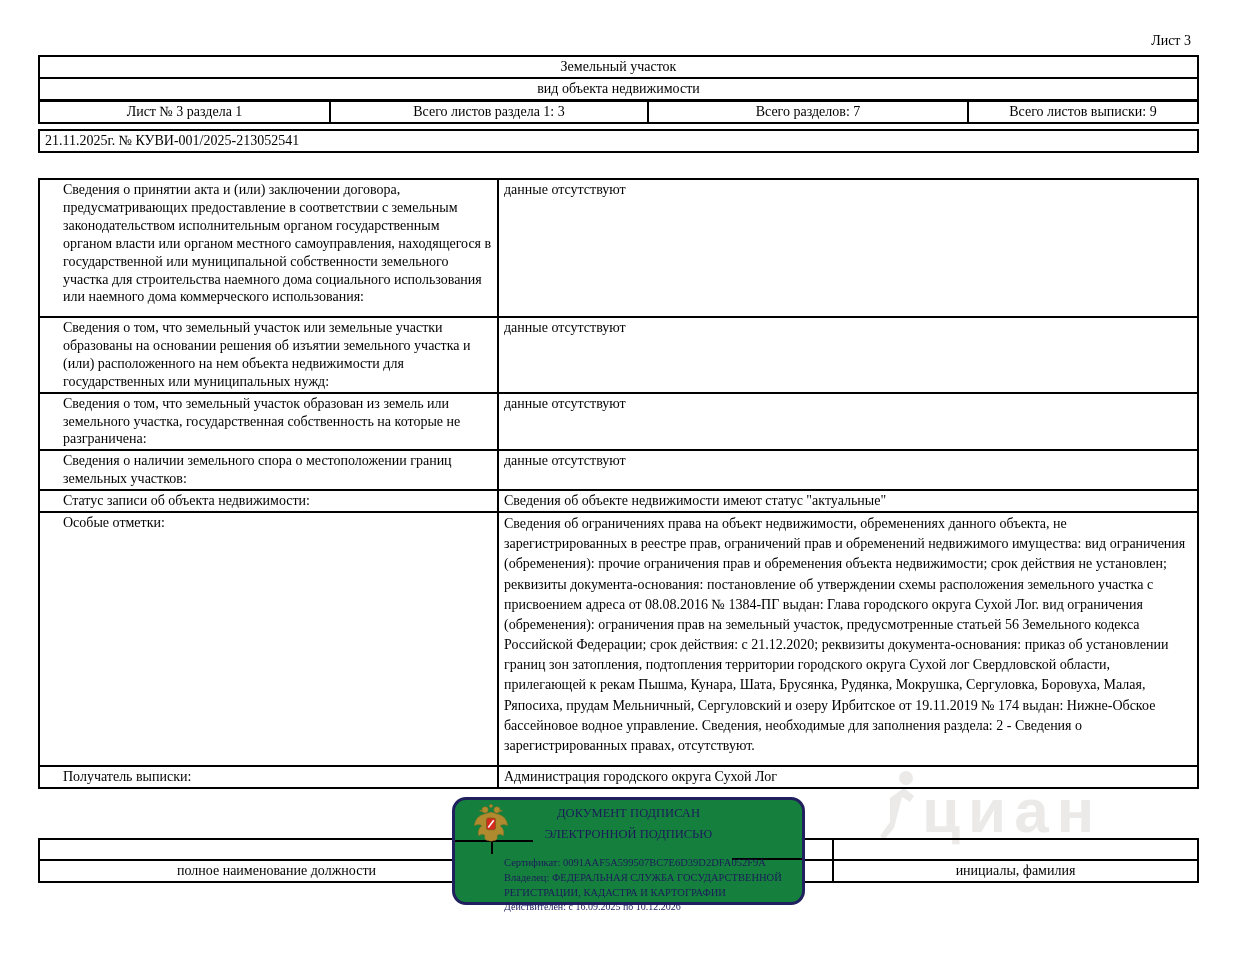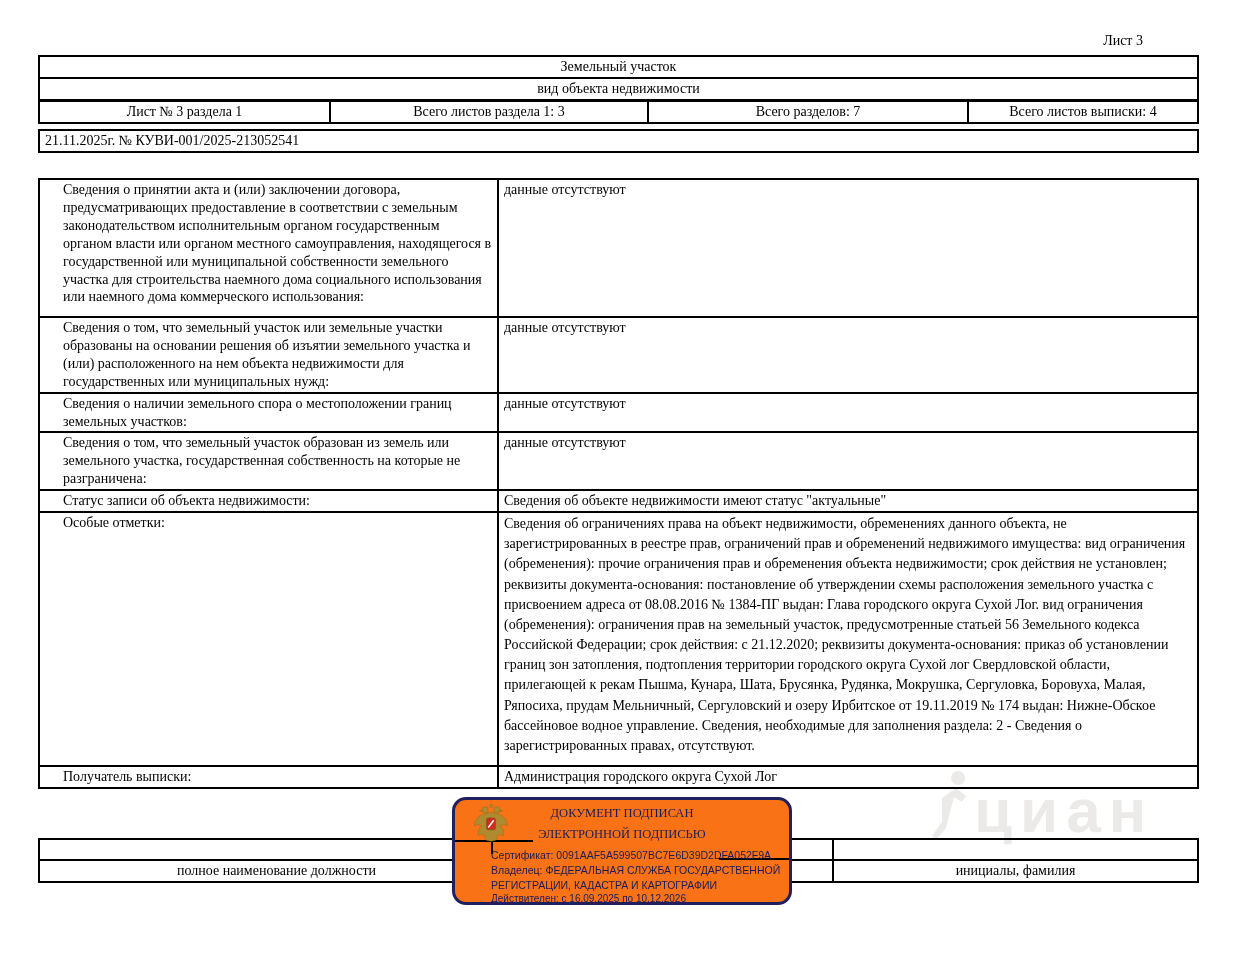--- a/index.html
+++ b/index.html
@@ -2,47 +2,47 @@
 <html><head>
 <meta charset="utf-8">
 <style>
   html,body{margin:0;padding:0;}
   body{
     width:1238px;height:957px;position:relative;background:#ffffff;
     font-family:"Liberation Serif","DejaVu Serif",serif;color:#000;
     overflow:hidden;
   }
   .abs{position:absolute;}
-  #sheet-label{top:33px;left:0;width:1143px;text-align:right;font-size:14px;z-index:2;}
+  #sheet-label{top:33px;left:0;width:1143px;text-align:right;font-size:14px;z-index:2;padding-left:48px;}
   table.tbl{border-collapse:collapse;position:absolute;left:38px;width:1161px;table-layout:fixed;z-index:2;background:transparent;}
   table.tbl td{border:2px solid #000;font-size:14px;line-height:1.28;padding:1px 5px;vertical-align:top;word-wrap:break-word;}
   #tbl-object{top:55px;}
   #tbl-object td{text-align:center;height:17px;}
   #tbl-sheets{top:100px;}
   #tbl-sheets td{text-align:center;height:18px;border-radius:10px;}
   #tbl-doc{top:129px;border-radius:21px;}
   #tbl-doc td{height:17px;}
   #tbl-main{top:178px;}
   #tbl-main td.lbl{width:429px;padding-left:23px;}
   #tbl-main td.val{}
   .h-r1{height:134px;} .h-r2{height:66px;} .h-r3{height:50px;} .h-r4{height:33px;}
   .h-r5{height:18px;} .h-r6{height:250px;margin-left:19px;} .h-r7{height:17px;border-radius:10px;}
   #tbl-main .big-val{line-height:1.44;}
   #tbl-sign{top:838px;}
   #tbl-sign td{height:17px;text-align:center;}
   
-  #watermark{left:932px;top:770px;z-index:1;display:flex;align-items:flex-end;color:rgba(115,105,95,0.14);justify-content:center;}
+  #watermark{left:880px;top:770px;z-index:1;display:flex;align-items:flex-end;color:rgba(115,105,95,0.14);justify-content:center;}
   #watermark .wm-text{font-family:"Liberation Sans","DejaVu Sans",sans-serif;font-weight:bold;font-size:62px;letter-spacing:8px;line-height:1;}
   
-  #stamp{left:452px;top:797px;width:334px;height:102px;background:#f97316;border:3px solid #20205e;border-radius:14px;z-index:5;}
+  #stamp{left:452px;top:797px;width:334px;height:102px;background:#15803d;border:3px solid #20205e;border-radius:14px;z-index:5;padding-left:13px;}
   #stamp .st-line{position:absolute;color:#1b1b5a;white-space:nowrap;}
   .st-title{left:0;right:0;text-align:center;font-size:12.5px;font-family:"Liberation Serif",serif;}
   #st-title1{top:6px;}
   #st-title2{top:27px;}
-  .st-detail{left:36px;font-size:10.5px;font-family:Liberation Sans, sans-serif;}
+  .st-detail{left:49px;font-size:10.5px;font-family:Liberation Serif, serif;margin-top:8px;}
   #st-cert{top:49px;}
   #st-owner1{top:64px;}
   #st-owner2{top:79px;}
   #st-valid{top:93px;font-size:10px;}
   #stamp .seg{position:absolute;background:#000;}
   #seg-h-left{top:40px;left:0;width:78px;height:2px;}
   #seg-v-tick{top:33px;left:36px;width:2px;height:21px;}
   #seg-h-right{top:58px;right:0;width:70px;height:2px;}
   #eagle{position:absolute;left:17px;top:3px;width:38px;height:40px;}
 </style>
@@ -71,21 +71,21 @@
       </tr>
 </tbody>
   </table>
 
 <table class="tbl" id="tbl-sheets">
   <tbody>
       <tr>
     <td style="width:279px">Лист № 3 раздела 1</td>
     <td style="width:306px">Всего листов раздела 1: 3</td>
     <td style="width:308px">Всего разделов: 7</td>
-    <td>Всего листов выписки: 4</td>
+    <td>Всего листов выписки: 9</td>
   </tr>
 </tbody>
   </table>
 
 <table class="tbl" id="tbl-doc">
   <tbody>
       <tr>
     <td colspan="2">21.11.2025г. № КУВИ-001/2025-213052541</td>
   </tr>
 </tbody>
@@ -95,26 +95,26 @@
   <tbody>
       <tr>
     <td class="lbl h-r1">Сведения о принятии акта и (или) заключении договора, предусматривающих предоставление в соответствии с земельным законодательством исполнительным органом государственным органом власти или органом местного самоуправления, находящегося в государственной или муниципальной собственности земельного участка для строительства наемного дома социального использования или наемного дома коммерческого использования:</td>
     <td class="val h-r1">данные отсутствуют</td>
   </tr>
   <tr>
     <td class="lbl h-r2">Сведения о том, что земельный участок или земельные участки образованы на основании решения об изъятии земельного участка и (или) расположенного на нем объекта недвижимости для государственных или муниципальных нужд:</td>
     <td class="val h-r2">данные отсутствуют</td>
   </tr>
   <tr>
+    <td class="lbl h-r3">Сведения о том, что земельный участок образован из земель или земельного участка, государственная собственность на которые не разграничена:</td>
+    <td class="val h-r3">данные отсутствуют</td>
+  </tr>
+  <tr>
     <td class="lbl h-r4">Сведения о наличии земельного спора  о местоположении границ земельных участков:</td>
     <td class="val h-r4">данные отсутствуют</td>
-  </tr>
-  <tr>
-    <td class="lbl h-r3">Сведения о том, что земельный участок образован из земель или земельного участка, государственная собственность на которые не разграничена:</td>
-    <td class="val h-r3">данные отсутствуют</td>
   </tr>
   <tr>
     <td class="lbl h-r5">Статус записи об объекта недвижимости:</td>
     <td class="val h-r5">Сведения об объекте недвижимости имеют статус "актуальные"</td>
   </tr>
   <tr>
     <td class="lbl h-r6">Особые отметки:</td>
     <td class="val h-r6 big-val">Сведения об ограничениях права на объект недвижимости, обременениях данного объекта, не зарегистрированных в реестре прав, ограничений прав и обременений недвижимого имущества: вид ограничения (обременения): прочие ограничения прав и обременения объекта недвижимости; срок действия не установлен; реквизиты документа-основания: постановление об утверждении схемы расположения земельного участка с присвоением адреса от 08.08.2016 № 1384-ПГ выдан: Глава городского округа Сухой Лог. вид ограничения (обременения): ограничения прав на земельный участок, предусмотренные статьей 56 Земельного кодекса Российской Федерации; срок действия: с 21.12.2020; реквизиты документа-основания: приказ об установлении границ зон затопления, подтопления территории городского округа Сухой лог Свердловской области, прилегающей к рекам Пышма, Кунара, Шата, Брусянка, Рудянка, Мокрушка, Сергуловка, Боровуха, Малая, Ряпосиха, прудам Мельничный, Сергуловский и озеру Ирбитское от 19.11.2019 № 174 выдан: Нижне-Обское бассейновое водное управление. Сведения, необходимые для заполнения раздела: 2 - Сведения о зарегистрированных правах, отсутствуют.</td>
   </tr>
   <tr>

